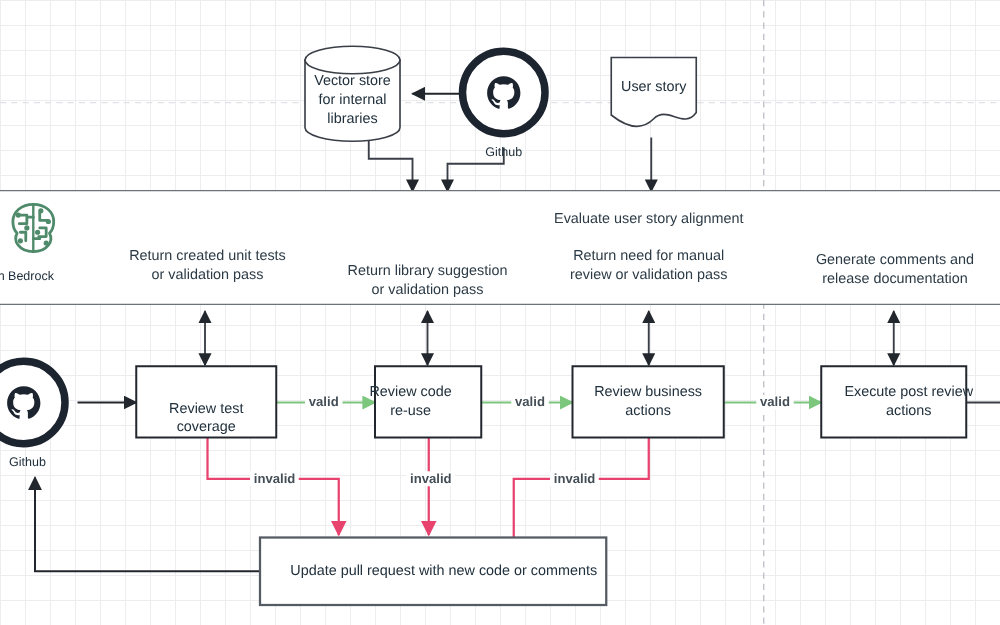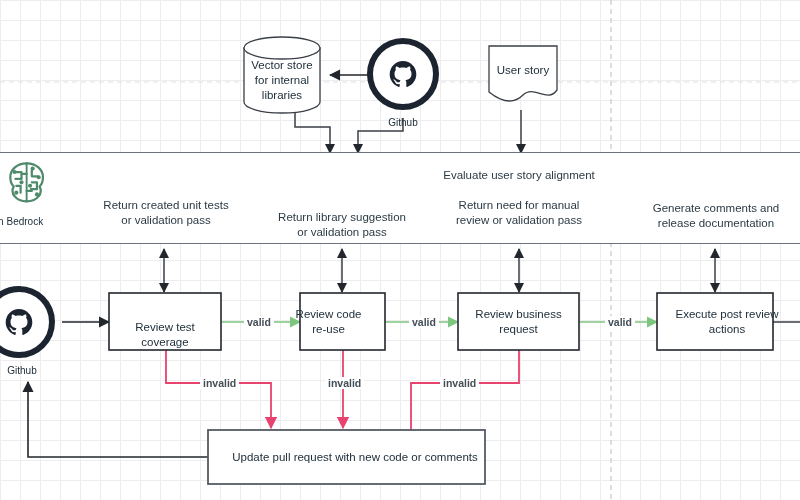--- a/index.html
+++ b/index.html
@@ -180,21 +180,21 @@
 review or validation pass</div>
 
   <div class="lbl" style="left:638px;top:181px;width:156px;margin-top:20px;">Generate comments and
 release documentation</div>
 
   <div class="node-text" style="left:109px;top:293px;width:112px;height:57px;margin-top:13px;">Review test
 coverage</div>
   <div class="node-text" style="left:286px;top:293px;width:85px;height:57px;">Review code
 re-use</div>
   <div class="node-text" style="left:458px;top:293px;width:121px;height:57px;">Review business
-request</div>
+actions</div>
   <div class="node-text" style="left:657px;top:293px;width:140px;height:57px;">Execute post review
 actions</div>
   <div class="node-text" style="left:208px;top:430px;width:294px;height:54px;">Update pull request with new code or comments</div>
 
   <div class="edge-label" style="left:244px;top:316px;">valid</div>
   <div class="edge-label" style="left:409px;top:316px;">valid</div>
   <div class="edge-label" style="left:605px;top:316px;">valid</div>
 
   <div class="edge-label" style="left:200px;top:377px;">invalid</div>
   <div class="edge-label" style="left:325px;top:377px;">invalid</div>

